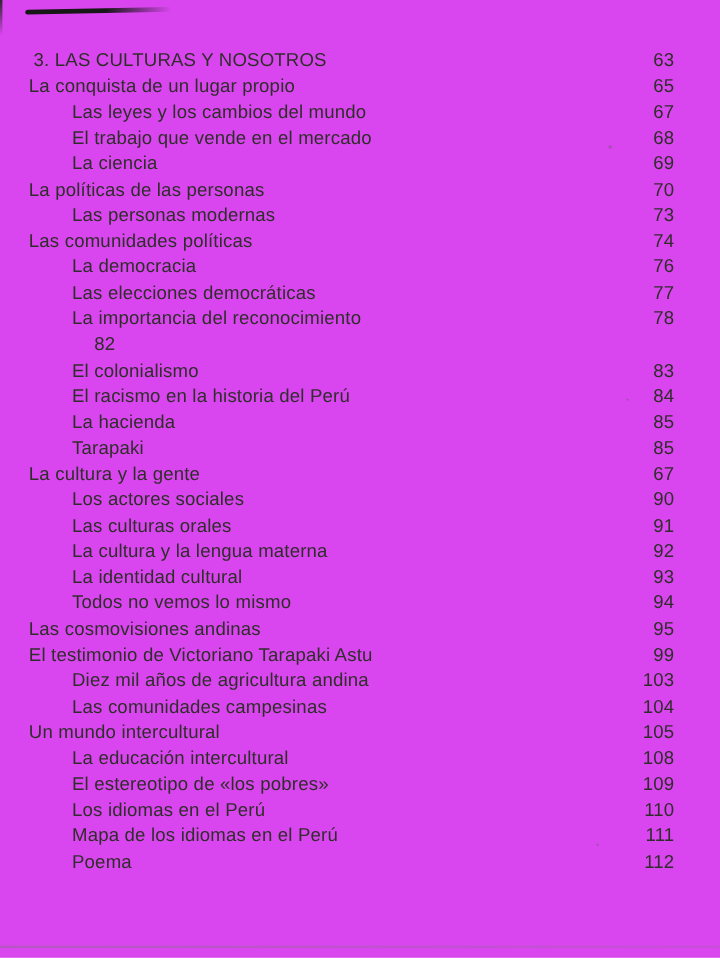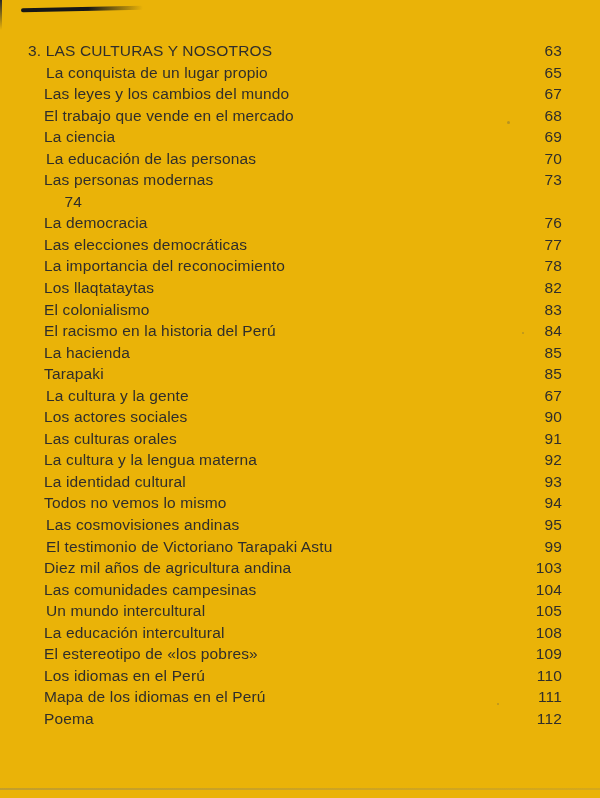--- a/index.html
+++ b/index.html
@@ -11,21 +11,21 @@
     height: 798px;
     background: #fcfbf6;
     font-family: "Liberation Sans", "DejaVu Sans", sans-serif;
     color: #302e2b;
     overflow: hidden;
     position: relative;
   }
   .page {
     position: absolute;
     inset: 0;
-    background: #eab308;
+    background: #d946ef;
   }
   
   .artifact-top {
     position: absolute;
     left: 21px;
     top: 7px;
     width: 122px;
     height: 4px;
     border-radius: 2px;
     background: linear-gradient(to right, #171717 55%, rgba(23,23,23,0));
@@ -68,22 +68,22 @@
     display: flex;
     justify-content: space-between;
     align-items: baseline;
     height: 21.55px;
     line-height: 21.55px;
     padding-right: 38px;
     font-size: 15.5px;
     letter-spacing: 0.15px;
   }
   .toc-row.lvl0 { padding-left: 28px; }
-  .toc-row.lvl1 { padding-left: 46px; justify-content: space-between; }
-  .toc-row.lvl2 { padding-left: 44px; gap: 32px; }
+  .toc-row.lvl1 { padding-left: 24px; justify-content: space-between; }
+  .toc-row.lvl2 { padding-left: 60px; gap: 32px; }
   .toc-label {
     white-space: nowrap;
     color: #302e2b;
   }
   .toc-page {
     min-width: 36px;
     text-align: right;
     color: #302e2b;
     font-variant-numeric: tabular-nums;
   }
@@ -118,51 +118,51 @@
     <span class="toc-label">El trabajo que vende en el mercado</span>
     <span class="toc-page">68</span>
   </div>
 
   <div class="toc-row lvl2">
     <span class="toc-label">La ciencia</span>
     <span class="toc-page">69</span>
   </div>
 
   <div class="toc-row lvl1">
-    <span class="toc-label">La educación de las personas</span>
+    <span class="toc-label">La políticas de las personas</span>
     <span class="toc-page">70</span>
   </div>
 
   <div class="toc-row lvl2">
     <span class="toc-label">Las personas modernas</span>
     <span class="toc-page">73</span>
   </div>
 
   <div class="toc-row lvl1">
+    <span class="toc-label">Las comunidades políticas</span>
     <span class="toc-page">74</span>
   </div>
 
   <div class="toc-row lvl2">
     <span class="toc-label">La democracia</span>
     <span class="toc-page">76</span>
   </div>
 
   <div class="toc-row lvl2">
     <span class="toc-label">Las elecciones democráticas</span>
     <span class="toc-page">77</span>
   </div>
 
   <div class="toc-row lvl2">
     <span class="toc-label">La importancia del reconocimiento</span>
     <span class="toc-page">78</span>
   </div>
 
 
   <div class="toc-row lvl2">
-    <span class="toc-label">Los llaqtataytas</span>
     <span class="toc-page">82</span>
   </div>
 
   <div class="toc-row lvl2">
     <span class="toc-label">El colonialismo</span>
     <span class="toc-page">83</span>
   </div>
 
   <div class="toc-row lvl2">
     <span class="toc-label">El racismo en la historia del Perú</span>

